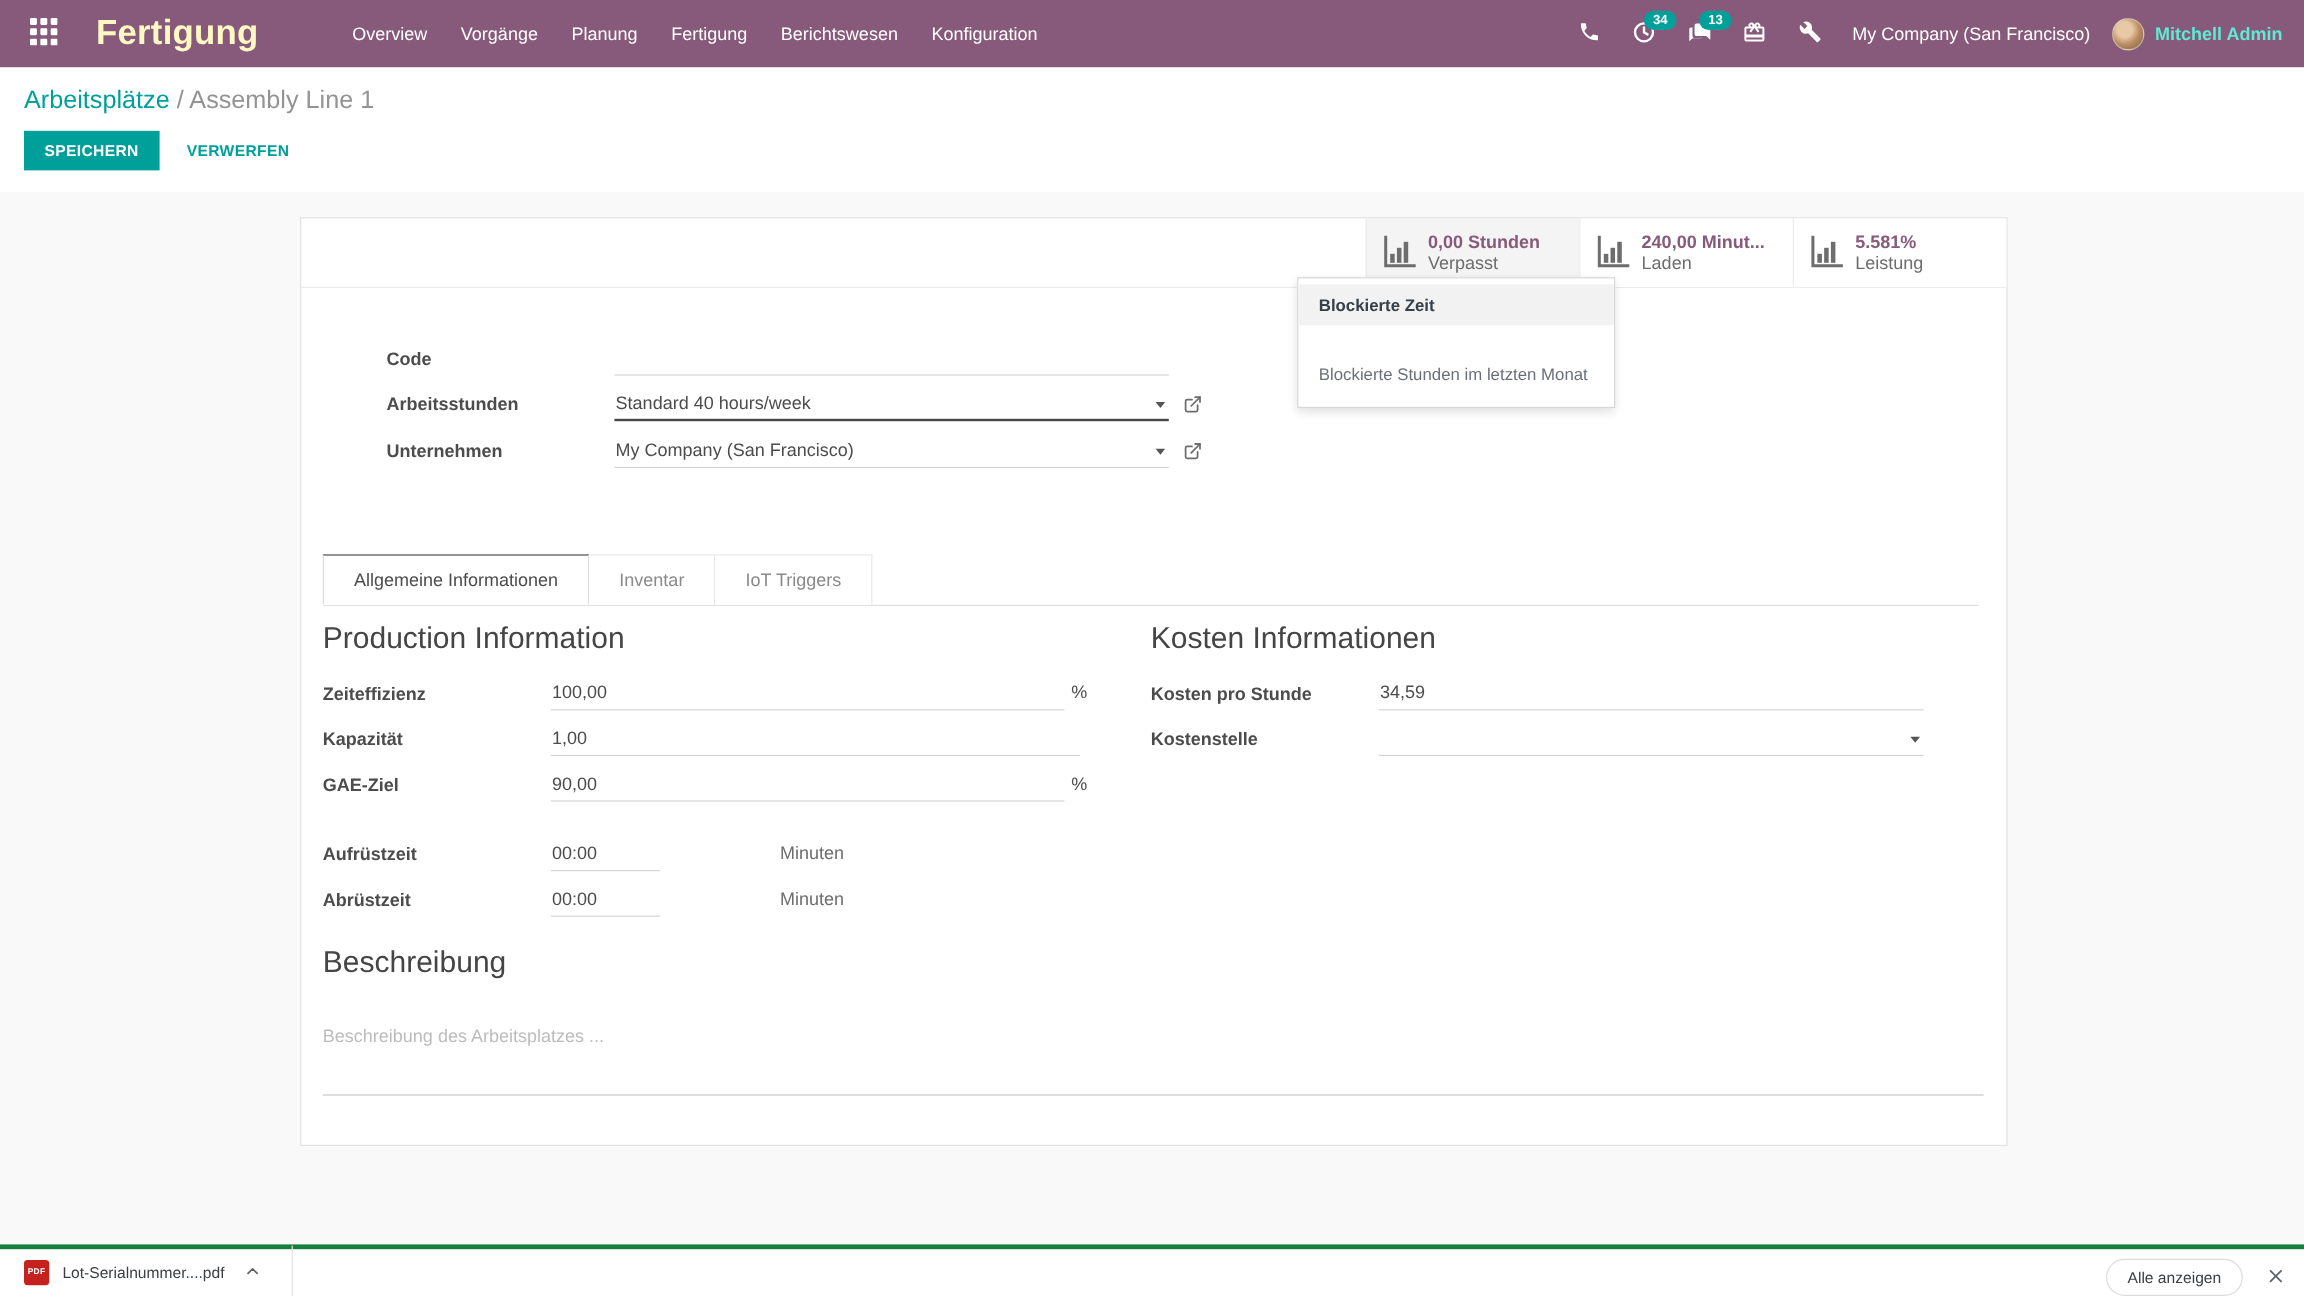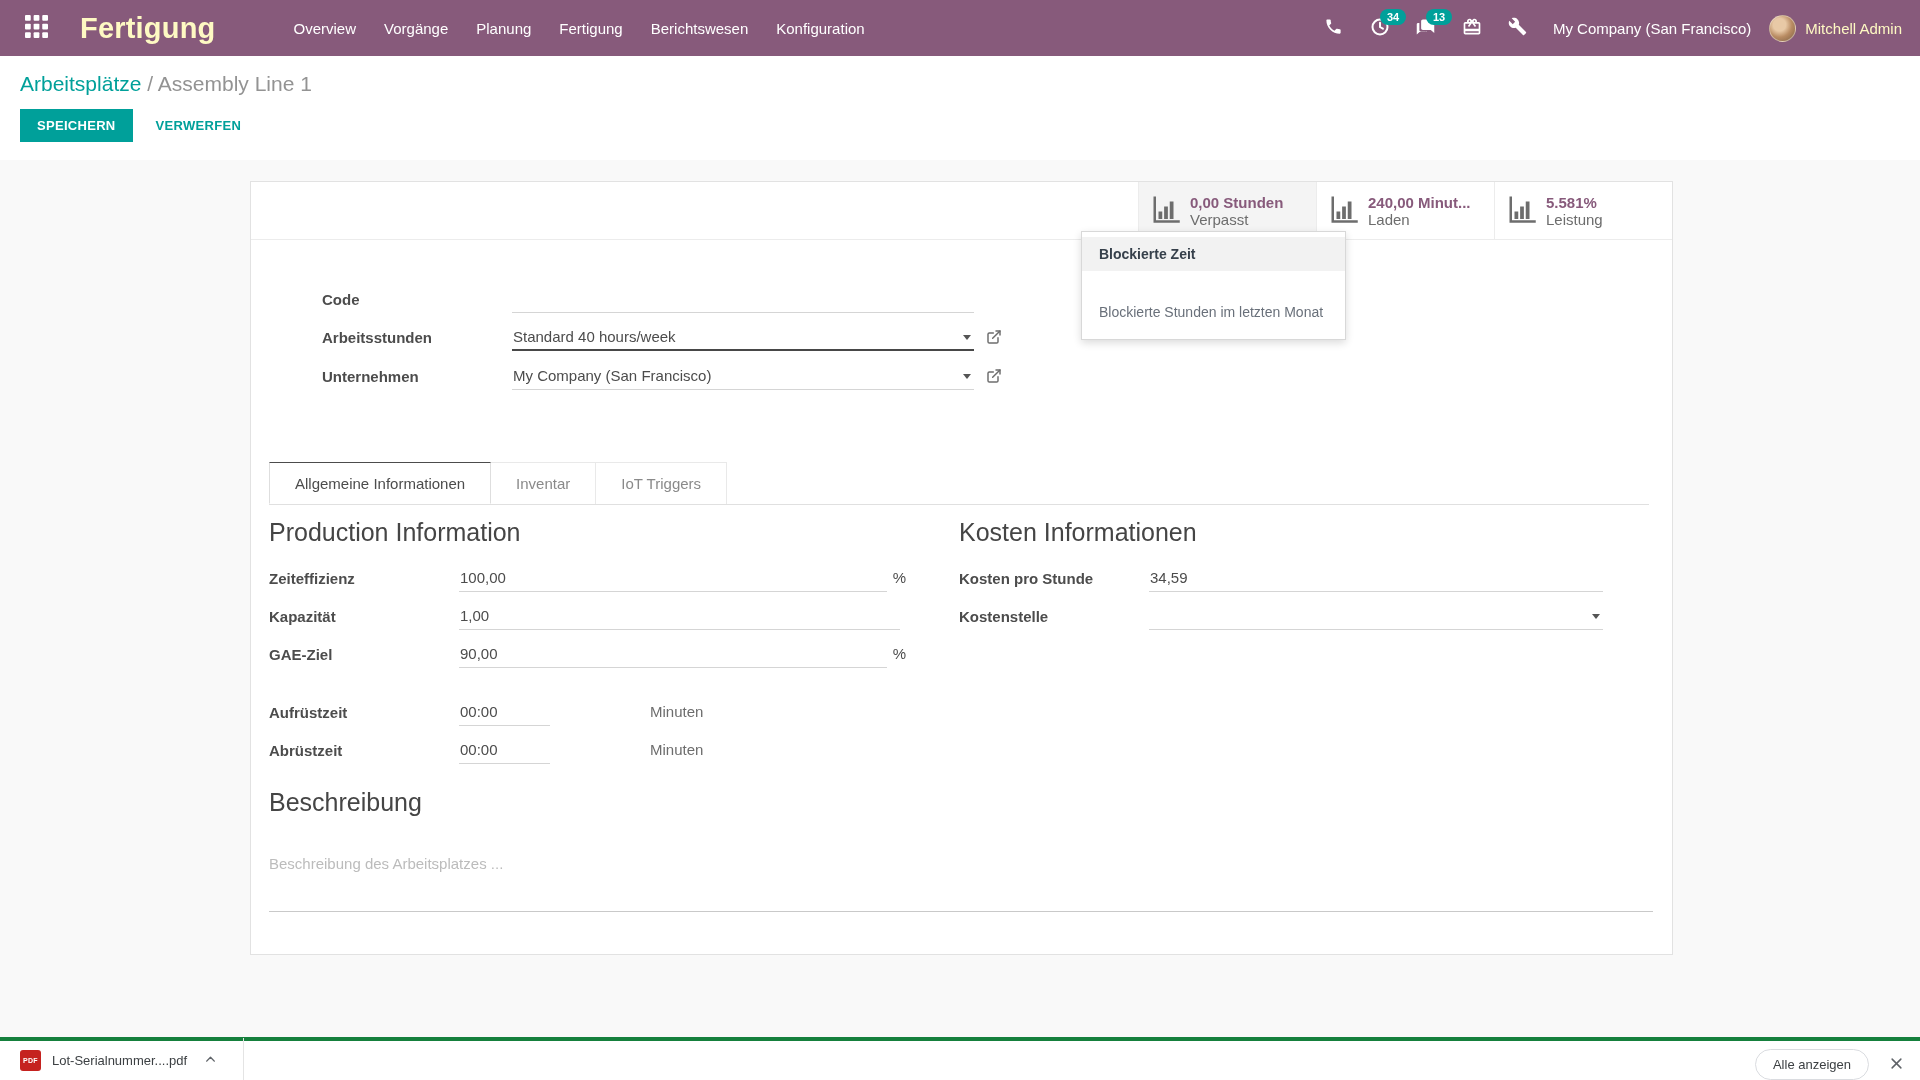--- a/index.html
+++ b/index.html
@@ -11,21 +11,21 @@
   .nav-apps-btn { width:44px; height:56px; display:flex; align-items:center; justify-content:center; cursor:pointer; background:transparent; border:none; }
   .nav-brand { color:#fef9c3; font-size:29px; font-weight:700; margin-left:22px; letter-spacing:.2px; }
   .nav-menu { display:flex; margin-left:64px; height:56px; }
   .nav-item { color:#fff; font-size:15px; padding:0 14px; height:56px; display:flex; align-items:center; cursor:pointer; background:transparent; border:none; font-family:inherit; }
   .nav-right { margin-left:auto; display:flex; align-items:center; gap:4px; }
   .nav-icon-btn { position:relative; width:42px; height:56px; display:flex; align-items:center; justify-content:center; background:transparent; border:none; cursor:pointer; }
   .nav-badge { position:absolute; top:9px; left:21px; background:#00A09A; color:#fff; font-size:11px; font-weight:700; border-radius:9px; padding:1px 7px; line-height:14px; }
   .nav-company { color:#fff; font-size:15px; padding:0 14px 0 10px; cursor:pointer; }
   .nav-user { display:flex; align-items:center; gap:9px; cursor:pointer; padding-right:4px; }
   .avatar { width:27px; height:27px; border-radius:50%; background:radial-gradient(circle at 38% 35%, #e8c9a6 0 28%, #b98c63 55%, #7a5c3f 100%); border:1px solid rgba(255,255,255,.4); }
-  .nav-user-name { color:#fef9c3; font-size:15px; }
+  .nav-user-name { color:#5eead4; font-size:15px;font-weight:bold; }
 
   
   .control-panel { background:#fff; height:104px; padding:16px 20px 0; position:relative; }
   .breadcrumb { font-size:21px; }
   .breadcrumb a { color:#00A09A; text-decoration:none; cursor:pointer; }
   .breadcrumb .sep, .breadcrumb .current { color:#939393; }
   .cp-buttons { margin-top:13px; display:flex; align-items:flex-end; }
   .btn-save { background:#00A09A; color:#fff; border:none; font-size:13px; font-weight:700; letter-spacing:.3px; padding:9px 17px; cursor:pointer; font-family:inherit; }
   .btn-discard { background:transparent; color:#00A09A; border:none; font-size:13px; font-weight:700; letter-spacing:.3px; padding:9px 17px; margin-left:6px; cursor:pointer; font-family:inherit; }
   .pager { position:absolute; right:28px; top:108px; display:flex; align-items:center; gap:14px; }

